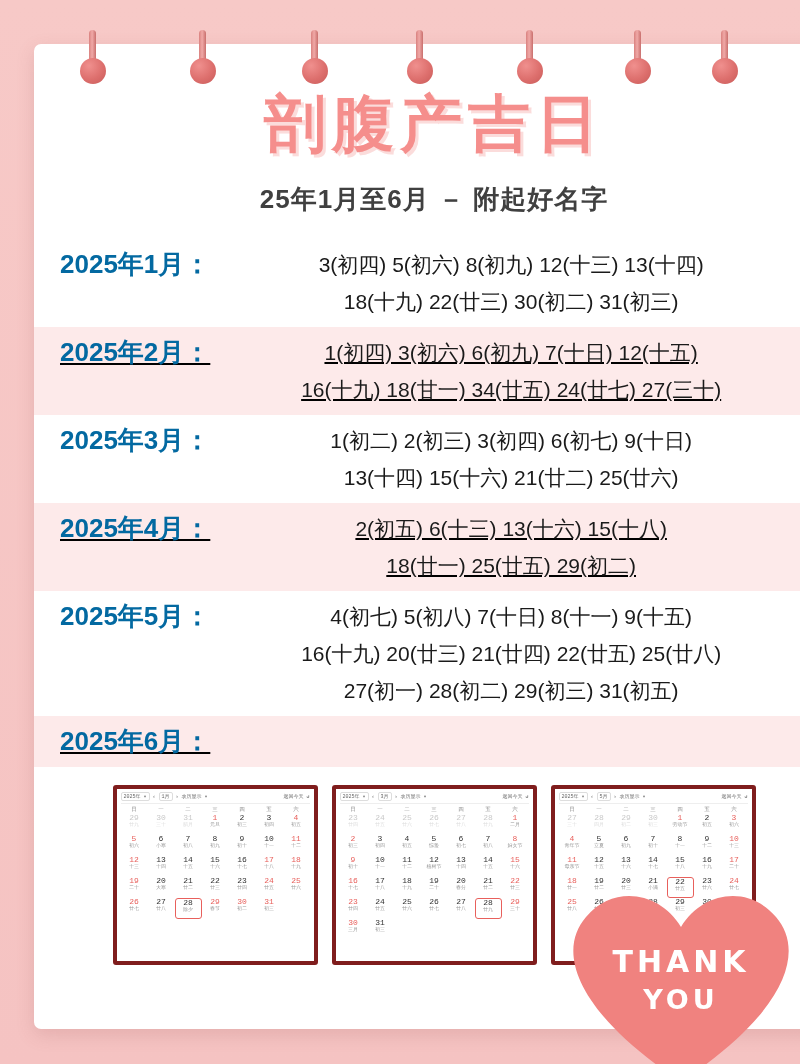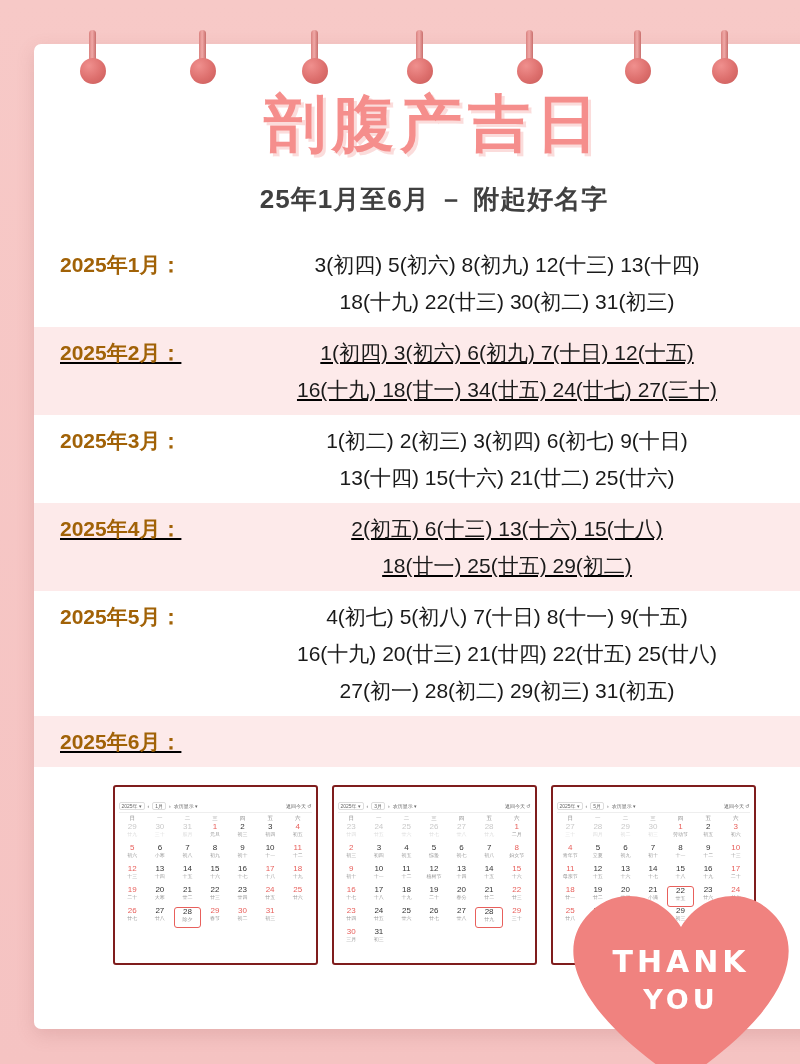--- a/index.html
+++ b/index.html
@@ -97,23 +97,23 @@
     display: flex;
     align-items: flex-start;
     padding: 7px 22px 7px 26px;
   }
   .month-row.alt {
     background: #fdeaea;
     text-decoration: underline;
   }
   .month-label {
     flex: 0 0 142px;
-    font-size: 21px;
+    font-size: 26px;
     font-weight: bold;
-    color: #a16207;
+    color: #0369a1;
     line-height: 37px;
     white-space: nowrap;
   }
   .month-dates {
     flex: 1 1 auto;
     font-size: 21px;
     color: #1a1a1a;
     line-height: 37px;
     text-align: center;
   }
@@ -126,27 +126,28 @@
     display: flex;
     justify-content: center;
     gap: 14px;
     margin-top: 18px;
     padding: 0 26px;
   }
   .mini-cal {
     width: 205px;
     height: 180px;
     background: #ffffff;
-    border: 2px solid #7f1d1d;
+    border: 4px solid #7f1d1d;
     border-radius: 3px;
-    padding: 15px 4px;
+    padding: 3px 4px;
     box-sizing: border-box;
     font-size: 5px;
     color: #555;
     overflow: hidden;
+    font-family: Liberation Mono, monospace;
   }
   .mini-head {
     display: flex;
     align-items: center;
     gap: 3px;
     font-size: 5px;
     color: #666;
     border-bottom: 1px solid #eee;
     padding-bottom: 2px;
     margin-bottom: 2px;

